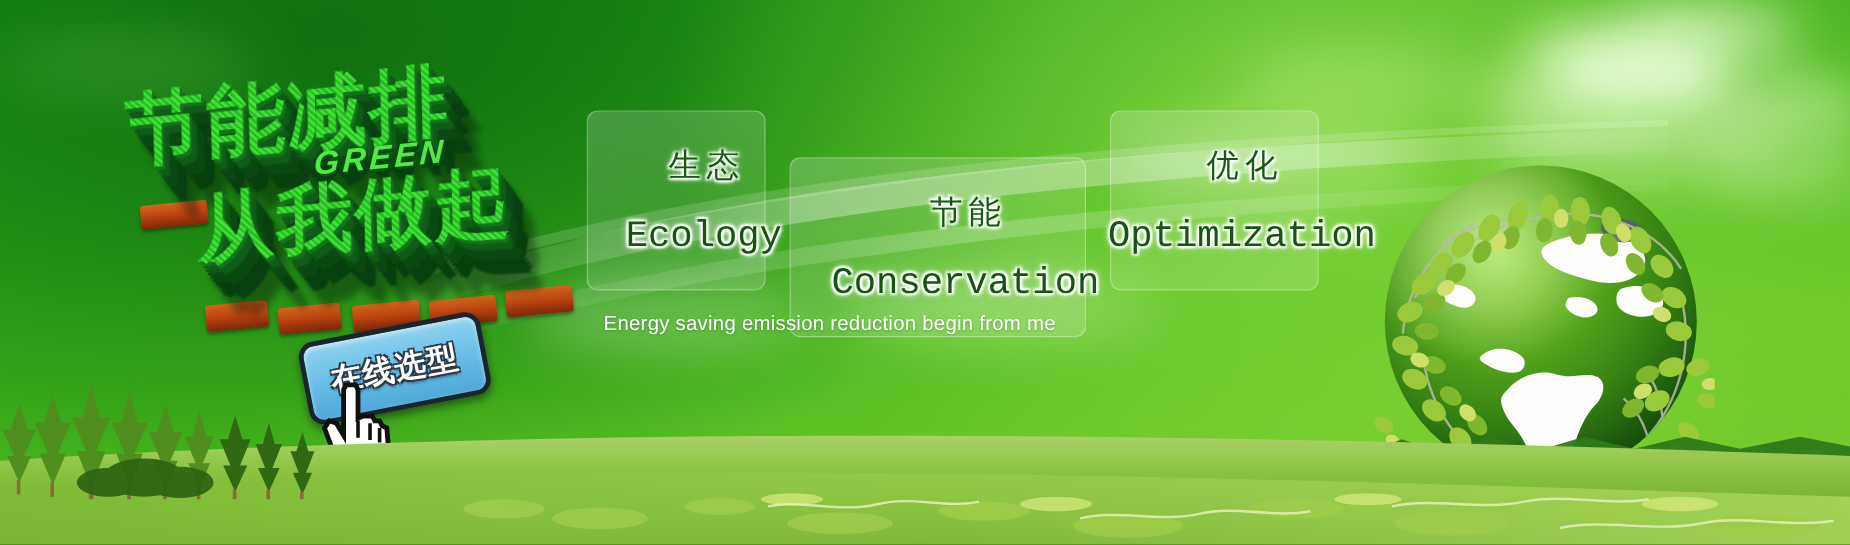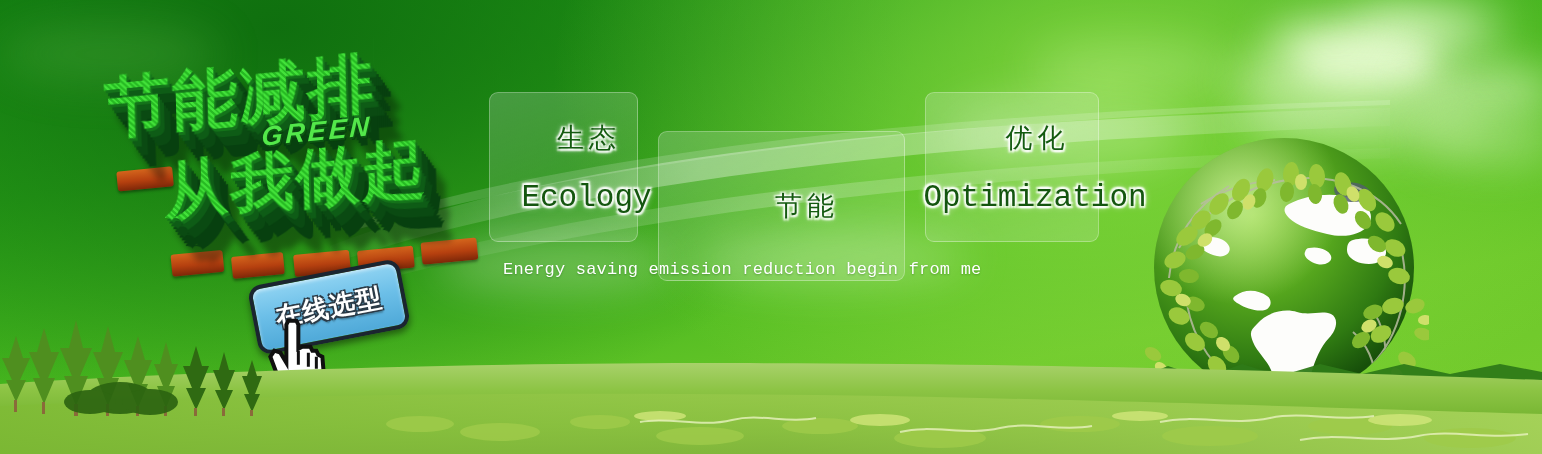--- a/index.html
+++ b/index.html
@@ -184,21 +184,21 @@
       -1.6px -1.6px 2px #ffffff,  1.6px -1.6px 2px #ffffff,
       -1.6px  1.6px 2px #ffffff,  1.6px  1.6px 2px #ffffff,
        0 0 7px rgba(255,255,255,0.95);
   }
 
   
   .tagline {
     position: absolute;
     left: 503px;
     top: 260px;
-    font-family: Liberation Mono, monospace;
+    font-family: Liberation Sans, sans-serif;
     font-size: 17px;
     color: #ffffff;
     letter-spacing: 0.2px;
     text-shadow: 0 1px 2px rgba(0,60,0,0.30);
     white-space: nowrap;
   }
 
   
   .globe-wrap {
     position: absolute;
@@ -302,20 +302,21 @@
     </div>
   </div>
 
   <div class="cards">
     <div class="card">
       <span class="card-cn">生态</span>
       <span class="card-en">Ecology</span>
     </div>
     <div class="card wide">
       <span class="card-cn">节能</span>
+      <span class="card-en">Conservation</span>
     </div>
     <div class="card wide2">
       <span class="card-cn">优化</span>
       <span class="card-en">Optimization</span>
     </div>
   </div>
 
   <div class="tagline">Energy saving emission reduction begin from me</div>
 
   <div class="globe-wrap">

